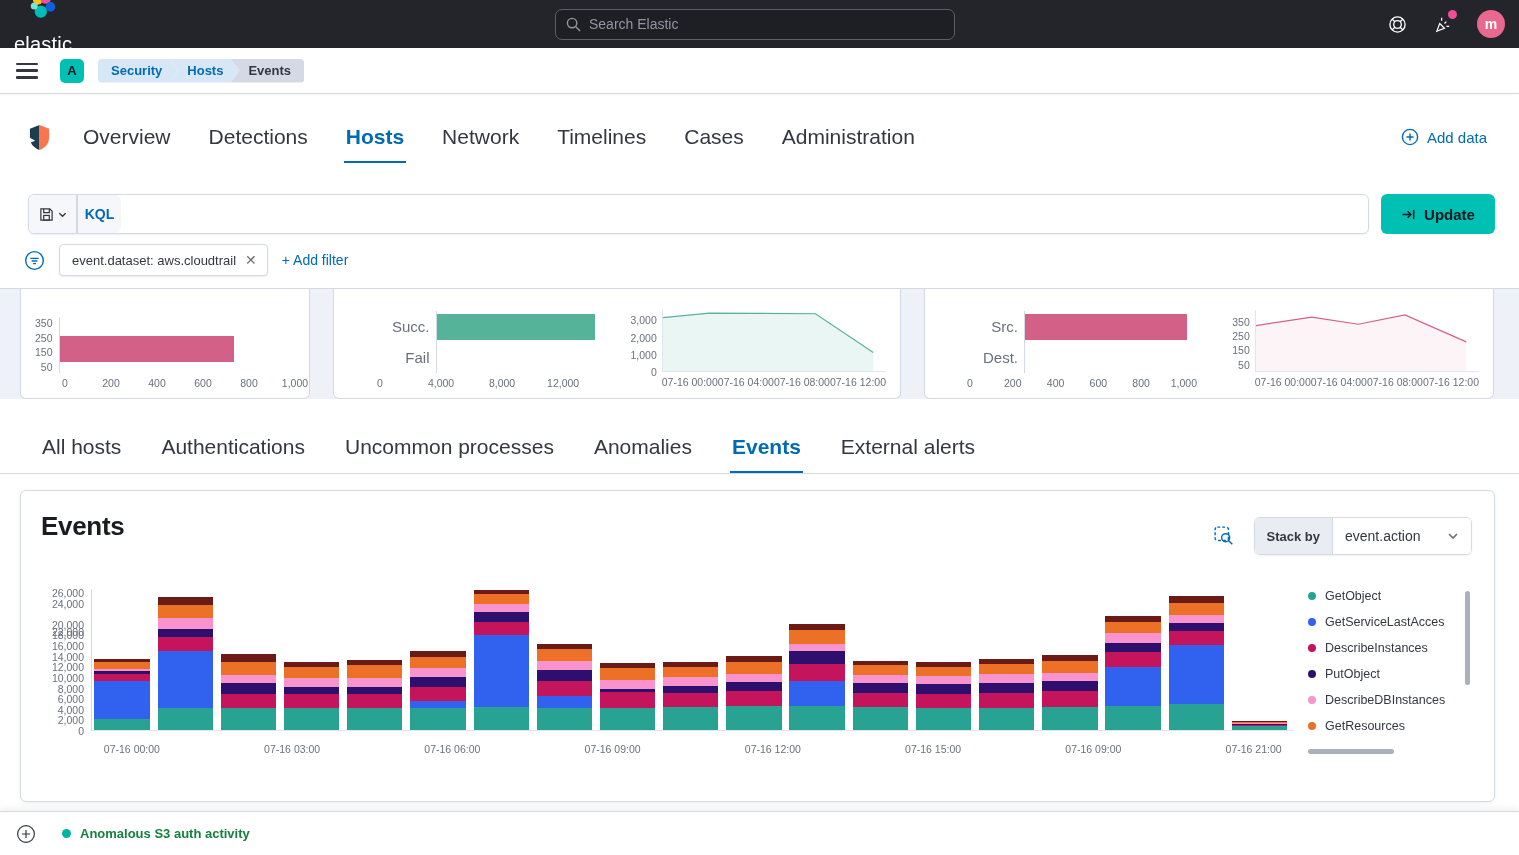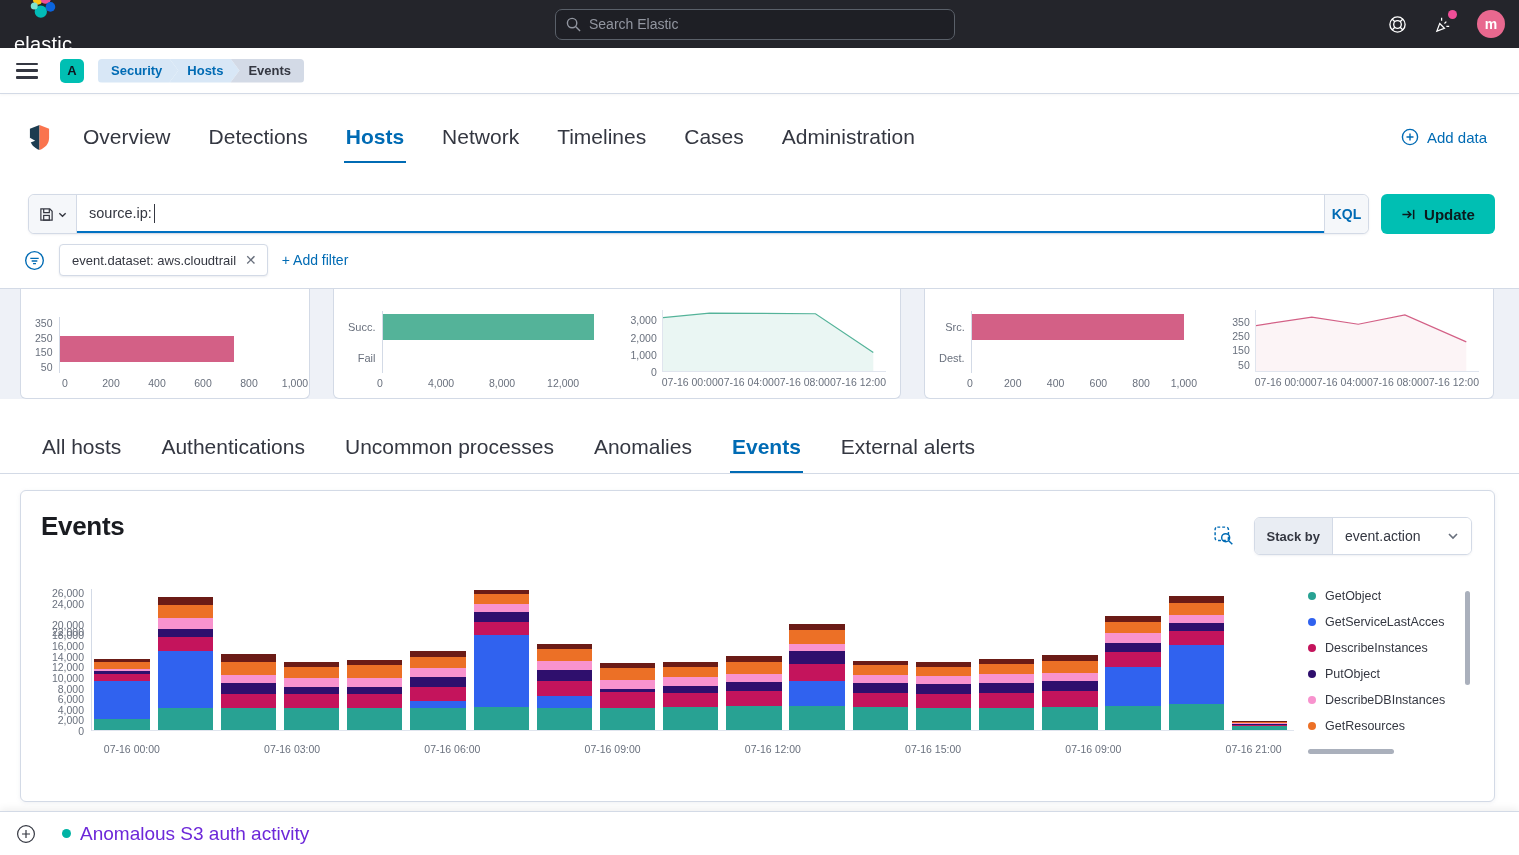--- a/index.html
+++ b/index.html
@@ -57,21 +57,21 @@
   
   .panelband{height:110px;background:#eef1f7;display:flex;gap:23px;padding:0 24px 0 20px;}
   .mini-panel{background:#fff;border:1px solid #d3dae6;border-top:none;border-radius:0 0 6px 6px;display:flex;align-items:flex-end;padding:0 14px 10px 14px;}
   .mp1{width:290px;}
   .mp2{width:568px;gap:26px;}
   .mp3{width:570px;gap:22px;}
   .mini-chart{flex:1;}
 
   
   .hb-body{display:flex;}
-  .hb-labels{display:flex;flex-direction:column;justify-content:space-around;align-items:flex-end;padding-right:6px;font-size:11px;color:#69707d;}
+  .hb-labels{display:flex;flex-direction:column;justify-content:space-around;align-items:flex-end;padding-right:6px;font-size:15px;color:#69707d;margin-left:44px;}
   .hb-plot{flex:1;border-left:1px solid #d3dae6;display:flex;flex-direction:column;justify-content:space-around;position:relative;}
   .hb-bar{height:26px;}
   .hb-ticks{position:relative;height:15px;font-size:10.5px;color:#69707d;}
   .hb-tick{position:absolute;top:4px;transform:translateX(-50%);white-space:nowrap;}
   
   .yl-labels{display:flex;flex-direction:column;justify-content:space-between;align-items:flex-end;padding-right:6px;font-size:10.5px;color:#69707d;height:56px;}
   .yl-plot{flex:1;border-left:1px solid #d3dae6;position:relative;height:56px;}
   .yl-bar{position:absolute;left:0;top:34%;height:46%;}
 
   
@@ -111,21 +111,21 @@
   .legend-item{display:flex;align-items:center;gap:9px;margin-bottom:12px;cursor:pointer;}
   .legend-dot{width:8px;height:8px;border-radius:50%;flex:none;}
   .legend-label{font-size:12.5px;color:#343741;white-space:nowrap;overflow:hidden;}
   .v-thumb{position:absolute;right:2px;top:2px;width:5px;height:94px;background:#aab0bc;border-radius:3px;cursor:pointer;}
   .h-thumb{width:86px;height:5px;background:#aab0bc;border-radius:3px;margin-top:16px;cursor:pointer;}
 
   
   .timelinebar{position:absolute;bottom:0;left:0;right:0;height:44px;background:#fff;border-top:1px solid #d3dae6;box-shadow:0 -2px 8px rgba(0,0,0,.07);display:flex;align-items:center;padding:0 16px;gap:26px;}
   .tl-event{display:flex;align-items:center;gap:9px;cursor:pointer;}
   .tl-dot{width:9px;height:9px;border-radius:50%;}
-  .tl-label{color:#6d28d9;font-size:19px;font-weight:400;}
+  .tl-label{color:#15803d;font-size:13px;font-weight:700;}
 </style>
 </head>
 <body>
 
 <header class="topbar">
   <div class="brand">
     <span>
       <svg width="28" height="28" viewBox="0 0 32 32">
         <circle cx="10" cy="9" r="5.5" fill="#fec514"></circle>
         <circle cx="19" cy="7.5" r="6" fill="#f04e98"></circle>
@@ -212,24 +212,20 @@
   <div class="query-group">
     <div class="save-btn">
       <svg width="15" height="15" viewBox="0 0 16 16" fill="none" stroke="#343741" stroke-width="1.3">
         <path d="M2 2h9.5L14 4.5V14H2z"></path>
           <path d="M5 2v4h6V2"></path>
           <rect x="5" y="9" width="6" height="5"></rect>
       </svg>
       <svg width="9" height="9" viewBox="0 0 10 10" fill="none" stroke="#343741" stroke-width="1.5">
         <path d="M1.5 3.5L5 7l3.5-3.5"></path>
       </svg>
-    </div>
-    <div class="q-input">
-      <span>source.ip: </span>
-      <span class="caret"></span>
     </div>
     <div class="kql-btn">KQL</div>
   </div>
   <button class="update-btn">
     <span style="display:flex;">
       <svg width="15" height="15" viewBox="0 0 16 16" fill="none" stroke="#0c1a1d" stroke-width="1.6">
         <path d="M1.5 8h8.5M7 4.5L10.5 8 7 11.5"></path>
           <path d="M13.5 3v10"></path>
       </svg>
     </span>

